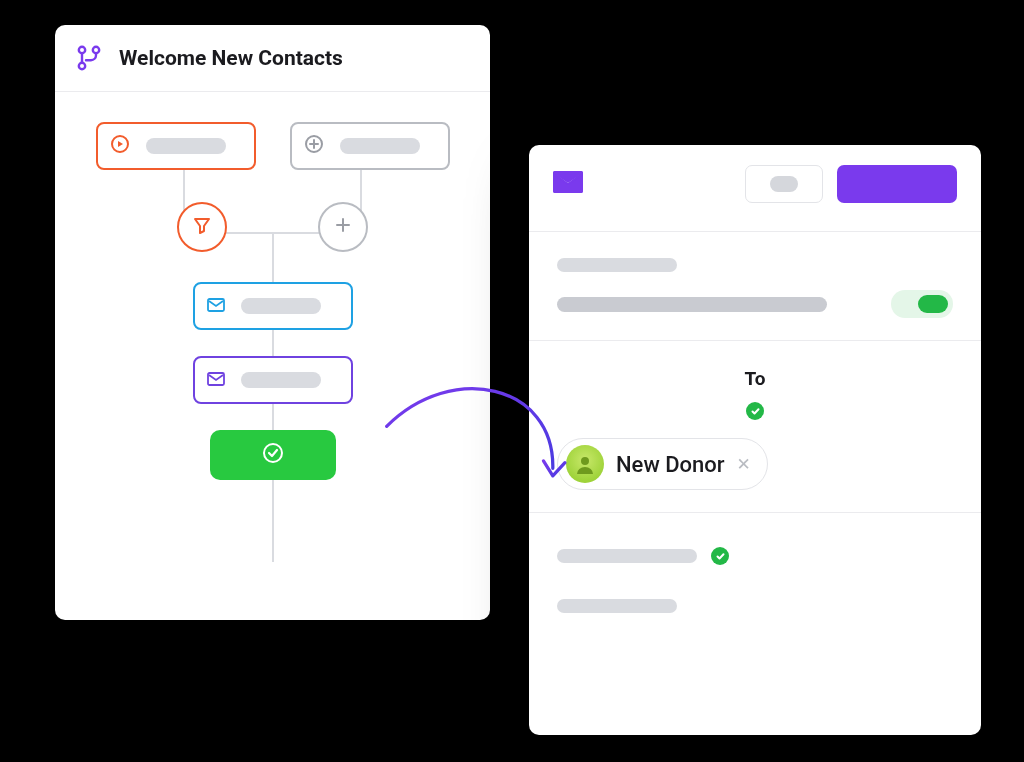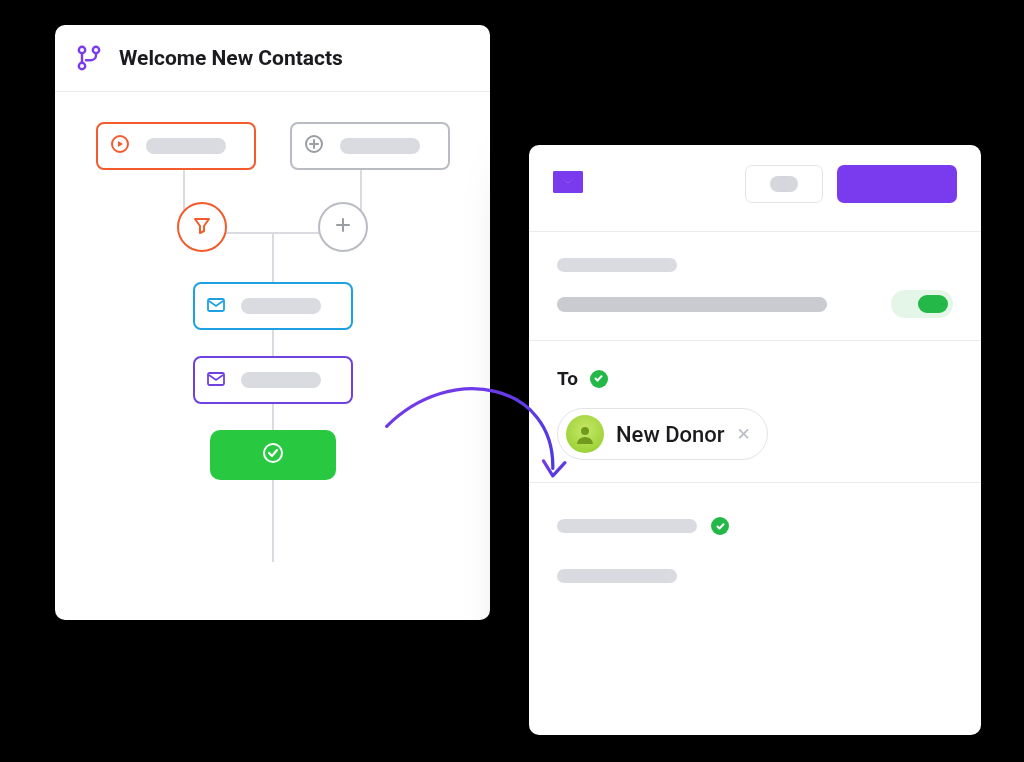--- a/index.html
+++ b/index.html
@@ -96,21 +96,21 @@
     .em-section { padding: 26px 28px 22px; border-bottom:1px solid #ebebee;}
     .sk-line { background:#d9dbe0; border-radius:999px; height:14px; }
     .toggle {
       width:62px; height:28px; border-radius:999px;
       background:#e4f6e8; position:relative;
       display:flex;align-items:center; padding:0 5px;
       justify-content:flex-end;
     }
     .toggle .knob { width:30px;height:18px;background:#23b847;border-radius:999px;}
     .row-split { display:flex; align-items:center; justify-content:space-between; }
-    .to-row { display:flex; align-items:center; gap:12px; margin-bottom:18px; }
+    .to-row { display:flex; align-items:center; gap:12px; margin-bottom:18px;flex-direction:column; }
     .to-label { font-size:19px; font-weight:700; color:#1b1b1f; }
     .chip {
       display:inline-flex; align-items:center; gap:12px;
       border:1px solid #e3e4e8; border-radius:999px;
       padding:6px 16px 6px 8px;
     }
     .avatar {
       width:38px;height:38px;border-radius:50%;
       background: radial-gradient(circle at 50% 40%, #c8e86a 0%, #9fd33a 70%);
       display:flex;align-items:center;justify-content:center;

